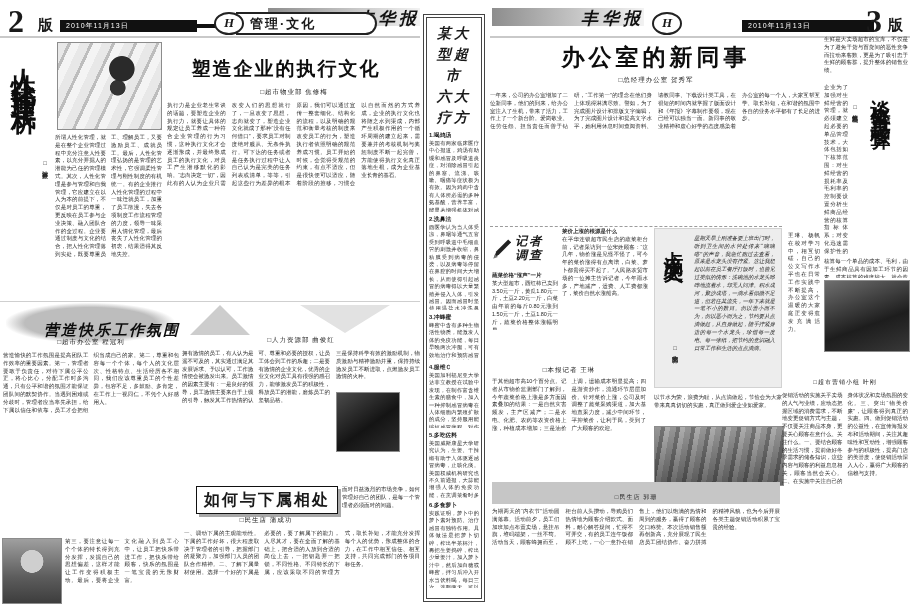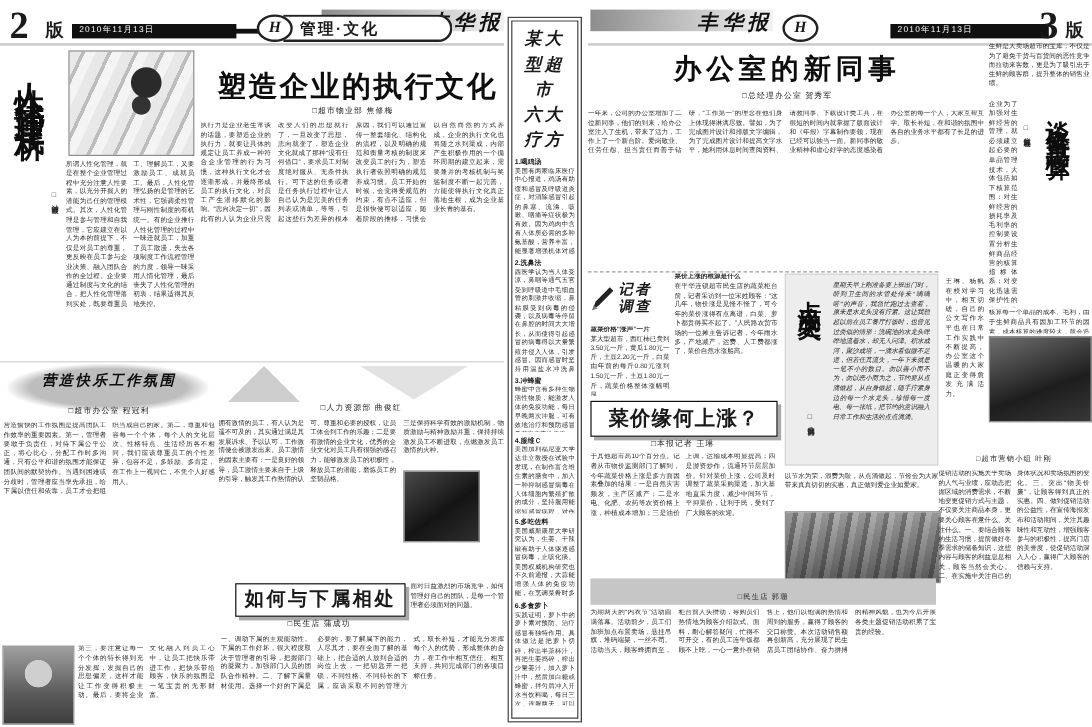--- a/index.html
+++ b/index.html
@@ -94,28 +94,28 @@
   <div class="datebar" style="left:742px;top:20px;width:120px;">2010年11月13日</div>
   <div class="pagenum" style="left:866px;top:5px;">3</div>
   <div class="banword" style="left:888px;top:16px;">版</div>
   <div class="hline" style="left:490px;top:36px;width:420px;"></div>
 
   <div class="vtitle" style="left:8px;top:48px;height:256px;font-size:25px;letter-spacing:7px;">人性化管理浅析</div>
   <div class="vby" style="left:40px;top:160px;height:120px;">□审计部 卢金根</div>
   <div class="photo ph-domino" style="left:57px;top:42px;width:103px;height:86px;"></div>
   <div class="tiny cols2" style="left:55px;top:134px;width:107px;height:168px;">所谓人性化管理，就是在整个企业管理过程中充分注意人性要素，以充分开掘人的潜能为己任的管理模式。其次，人性化管理是参与管理和自我管理，它应建立在以人为本的前提下，不仅是对员工的尊重，更反映在员工参与企业决策、融入团队合作的全过程。企业要通过制度与文化的结合，把人性化管理落到实处，既要尊重员工、理解员工，又要激励员工、成就员工。最后，人性化管理弘扬的是管理的艺术性，它强调柔性管理与刚性制度的有机统一。有的企业推行人性化管理的过程中一味迁就员工，加重了员工散漫，失去各项制度工作流程管理的力度，领导一味采用人情化管理，最后丧失了人性化管理的初衷，结果适得其反地失控。</div>
 
-  <div class="htitle" style="left:172px;top:56px;width:252px;font-size:24px;letter-spacing:2px;">塑造企业的执行文化</div>
+  <div class="htitle" style="left:160px;top:56px;width:252px;font-size:19px;letter-spacing:2px;">塑造企业的执行文化</div>
   <div class="byline" style="left:168px;top:88px;width:252px;">□超市物业部 焦修梅</div>
   <div class="tiny cols4" style="left:167px;top:102px;width:253px;height:196px;">执行力是企业老生常谈的话题，要塑造企业的执行力，就要让具体的规定让员工养成一种符合企业管理的行为习惯，这种执行文化才会逐渐形成，并最终形成员工的执行文化，对员工产生潜移默化的影响。“志向决定一切”，因此有的人认为企业只需改变人们的思想就行了，一旦改变了思想，志向就变了，塑造企业文化就成了那种“没有任何借口”，要求员工对制度绝对服从、无条件执行。可下达的任务或者是任务执行过程中让人自己认为是完美的任务列表或清单，等等，引起这些行为差异的根本原因，我们可以通过宣传一整套细化、结构化的流程，以及明确的规范和衡量考核的制度来改变员工的行为，塑造执行者依照明确的规范养成习惯。员工开始的时候，会觉得受规范的约束，有点不适应，但是很快便可以适应，随着阶段的推移，习惯会以自然而然的方式养成，企业的执行文化也将随之水到渠成，内部产生积极作用的一个循环周期的建立起来，需要兼并的考核机制与奖惩制度不断一起完善，方能使得执行文化真正落地生根，成为企业基业长青的基石。</div>
 
   <div class="hline" style="left:0px;top:301px;width:420px;height:1px;background:#cfcfcf;"></div>
 
   <div class="blob" style="left:6px;top:303px;width:168px;height:40px;"></div>
-  <div class="htitle callig" style="left:2px;top:309px;width:178px;font-size:12px;letter-spacing:2px;">营造快乐工作氛围</div>
+  <div class="htitle callig" style="left:2px;top:321px;width:178px;font-size:15px;letter-spacing:2px;text-align:right;">营造快乐工作氛围</div>
   <div class="byline" style="left:2px;top:338px;width:178px;">□超市办公室 程冠利</div>
   <div class="tiny cols2" style="left:3px;top:352px;width:176px;height:182px;">营造愉快的工作氛围是提高团队工作效率的重要因素。第一，管理者要敢于负责任，对待下属公平公正，将心比心，分配工作时多沟通，只有公平和谐的氛围才能保证团队间的默契协作。当遇到困难或分歧时，管理者应当率先承担，给下属以信任和依靠，员工才会把组织当成自己的家。第二，尊重和包容每一个个体，每个人的文化层次、性格特点、生活经历各不相同，我们应该尊重员工的个性差异，包容不足，多鼓励、多肯定，在工作上一视同仁，不凭个人好感用人。</div>
   <div class="photo ph-woman" style="left:2px;top:538px;width:58px;height:64px;"></div>
   <div class="tiny cols2" style="left:65px;top:538px;width:114px;height:64px;">第三，要注意让每一个个体的特长得到充分发挥，发掘自己的思想偏差，这样才能让工作变得积极主动。最后，要将企业文化融入到员工心中，让员工把快乐带进工作，把快乐带给顾客，快乐的氛围是一笔宝贵的无形财富。</div>
 
   <div class="tri t1" style="left:190px;top:305px;width:60px;height:30px;"></div>
   <div class="tri t2" style="left:300px;top:305px;width:90px;height:28px;"></div>
   <div class="byline" style="left:182px;top:336px;width:238px;">□人力资源部 曲俊红</div>
   <div class="tiny cols2" style="left:182px;top:350px;width:148px;height:128px;">拥有激情的员工，有人认为是遥不可及的，其实通过满足其发展诉求、予以认可，工作激情便会被激发出来。员工激情的因素主要有：一是良好的领导，员工激情主要来自于上级的引导，触发其工作热情的认可、尊重和必要的授权，让员工体会到工作的乐趣；二是要有激情的企业文化，优秀的企业文化对员工具有很强的感召力，能够激发员工的积极性，释放员工的潜能，磨炼员工的坚韧品格。</div>
   <div class="tiny" style="left:336px;top:350px;width:84px;height:40px;">三是保持科学有效的激励机制，物质激励与精神激励并重，保持持续激发员工不断进取，点燃激发员工激情的火种。</div>
@@ -166,21 +166,20 @@
   </div>
 
   <div class="dotbox" style="left:654px;top:228px;width:128px;height:160px;">
     <div style="display:flex;flex-direction:column;align-items:center;">
       <div class="vtitle" style="position:static;writing-mode:vertical-rl;font-size:20px;letter-spacing:4px;height:110px;">点滴之失</div>
       <div class="vby" style="position:static;writing-mode:vertical-rl;height:36px;">□物业部 韩国</div>
     </div>
     <div class="italicbody" style="flex:1;height:146px;">星期天早上刚准备要上班出门时，听到卫生间的水管处传来“嘀嘀嗒”的声音，我急忙跑过去查看，原来是水龙头没有拧紧。这让我想起以前在员工餐厅打饭时，也曾见过类似的情形：洗碗池的水龙头哗哗地流着水，却无人问津。积水成河，聚沙成塔，一滴水看似微不足道，但若任其流失，一年下来就是一笔不小的数目。勿以善小而不为，勿以恶小而为之，节约要从点滴做起，从自身做起，随手拧紧身边的每一个水龙头，珍惜每一度电、每一张纸，把节约的意识融入日常工作和生活的点点滴滴。</div>
   </div>
 
-  <div class="boxhead" style="left:492px;top:334px;width:154px;height:28px;line-height:28px;font-size:17px;letter-spacing:1px;">菜价缘何上涨？</div>
   <div class="byline" style="left:492px;top:366px;width:154px;">□本报记者 王琳</div>
   <div class="tiny cols2" style="left:492px;top:378px;width:154px;height:88px;">于其他超市高10个百分点。记者从市物价监测部门了解到，今年蔬菜价格上涨是多方面因素叠加的结果：一是自然灾害频发，主产区减产；二是水电、化肥、农药等农资价格上涨，种植成本增加；三是油价上调，运输成本明显提高；四是游资炒作，流通环节层层加价。针对菜价上涨，公司及时调整了蔬菜采购渠道，加大基地直采力度，减少中间环节，平抑菜价，让利于民，受到了广大顾客的欢迎。</div>
   <div class="tiny" style="left:654px;top:394px;width:128px;height:30px;">以节水为荣，浪费为耻，从点滴做起，节俭会为大家带来真真切切的实惠，真正做到爱企业如爱家。</div>
   <div class="photo ph-veg" style="left:654px;top:426px;width:128px;height:58px;"></div>
 
   <div class="graybar" style="left:492px;top:482px;width:288px;height:22px;"></div>
   <div class="byline" style="left:492px;top:493px;width:288px;font-size:6px;">□民生店 郭珊</div>
   <div class="tiny cols4" style="left:492px;top:508px;width:288px;height:96px;">为期两天的“内衣节”活动圆满落幕。活动前夕，员工们加班加点布置卖场，悬挂吊旗，堆码端架，一丝不苟。活动当天，顾客蜂拥而至，柜台前人头攒动，导购员们热情地为顾客介绍款式、面料，耐心解答疑问，忙得不可开交，有的员工连午饭都顾不上吃，一心一意扑在销售上，他们以饱满的热情和周到的服务，赢得了顾客的交口称赞。本次活动销售额再创新高，充分展现了民生店员工团结协作、奋力拼搏的精神风貌，也为今后开展各类主题促销活动积累了宝贵的经验。</div>
 
   <div class="tiny" style="left:824px;top:36px;width:84px;height:44px;">生鲜是大卖场超市的宝库，不仅是为了避免干货与百货间的恶性竞争而拉动来客数，更是为了吸引忠于生鲜的顾客群，提升整体的销售业绩。</div>

